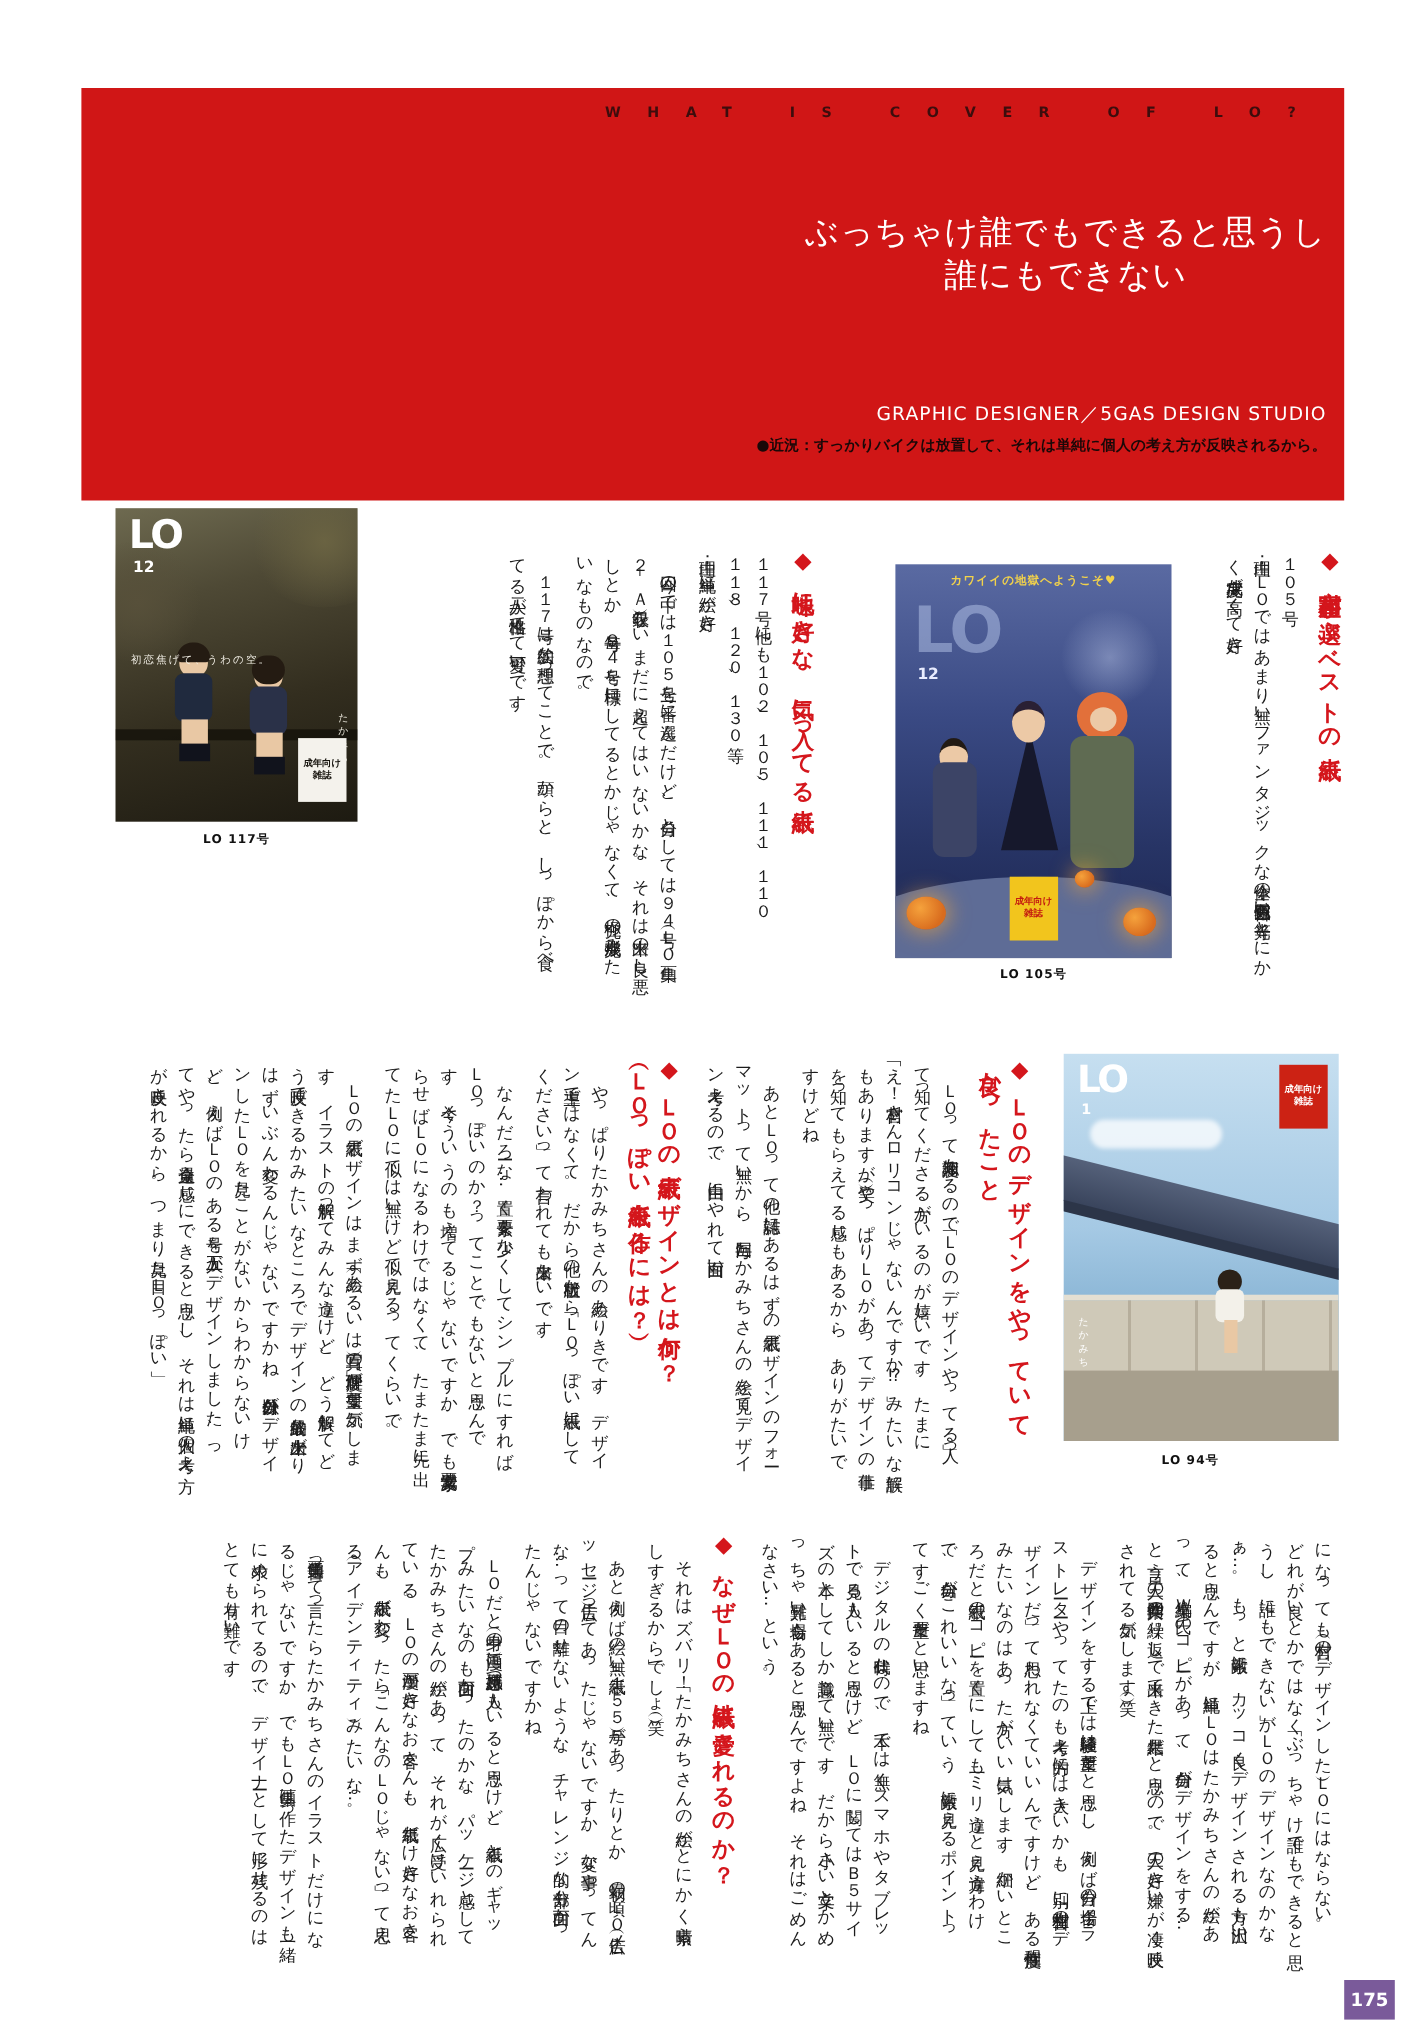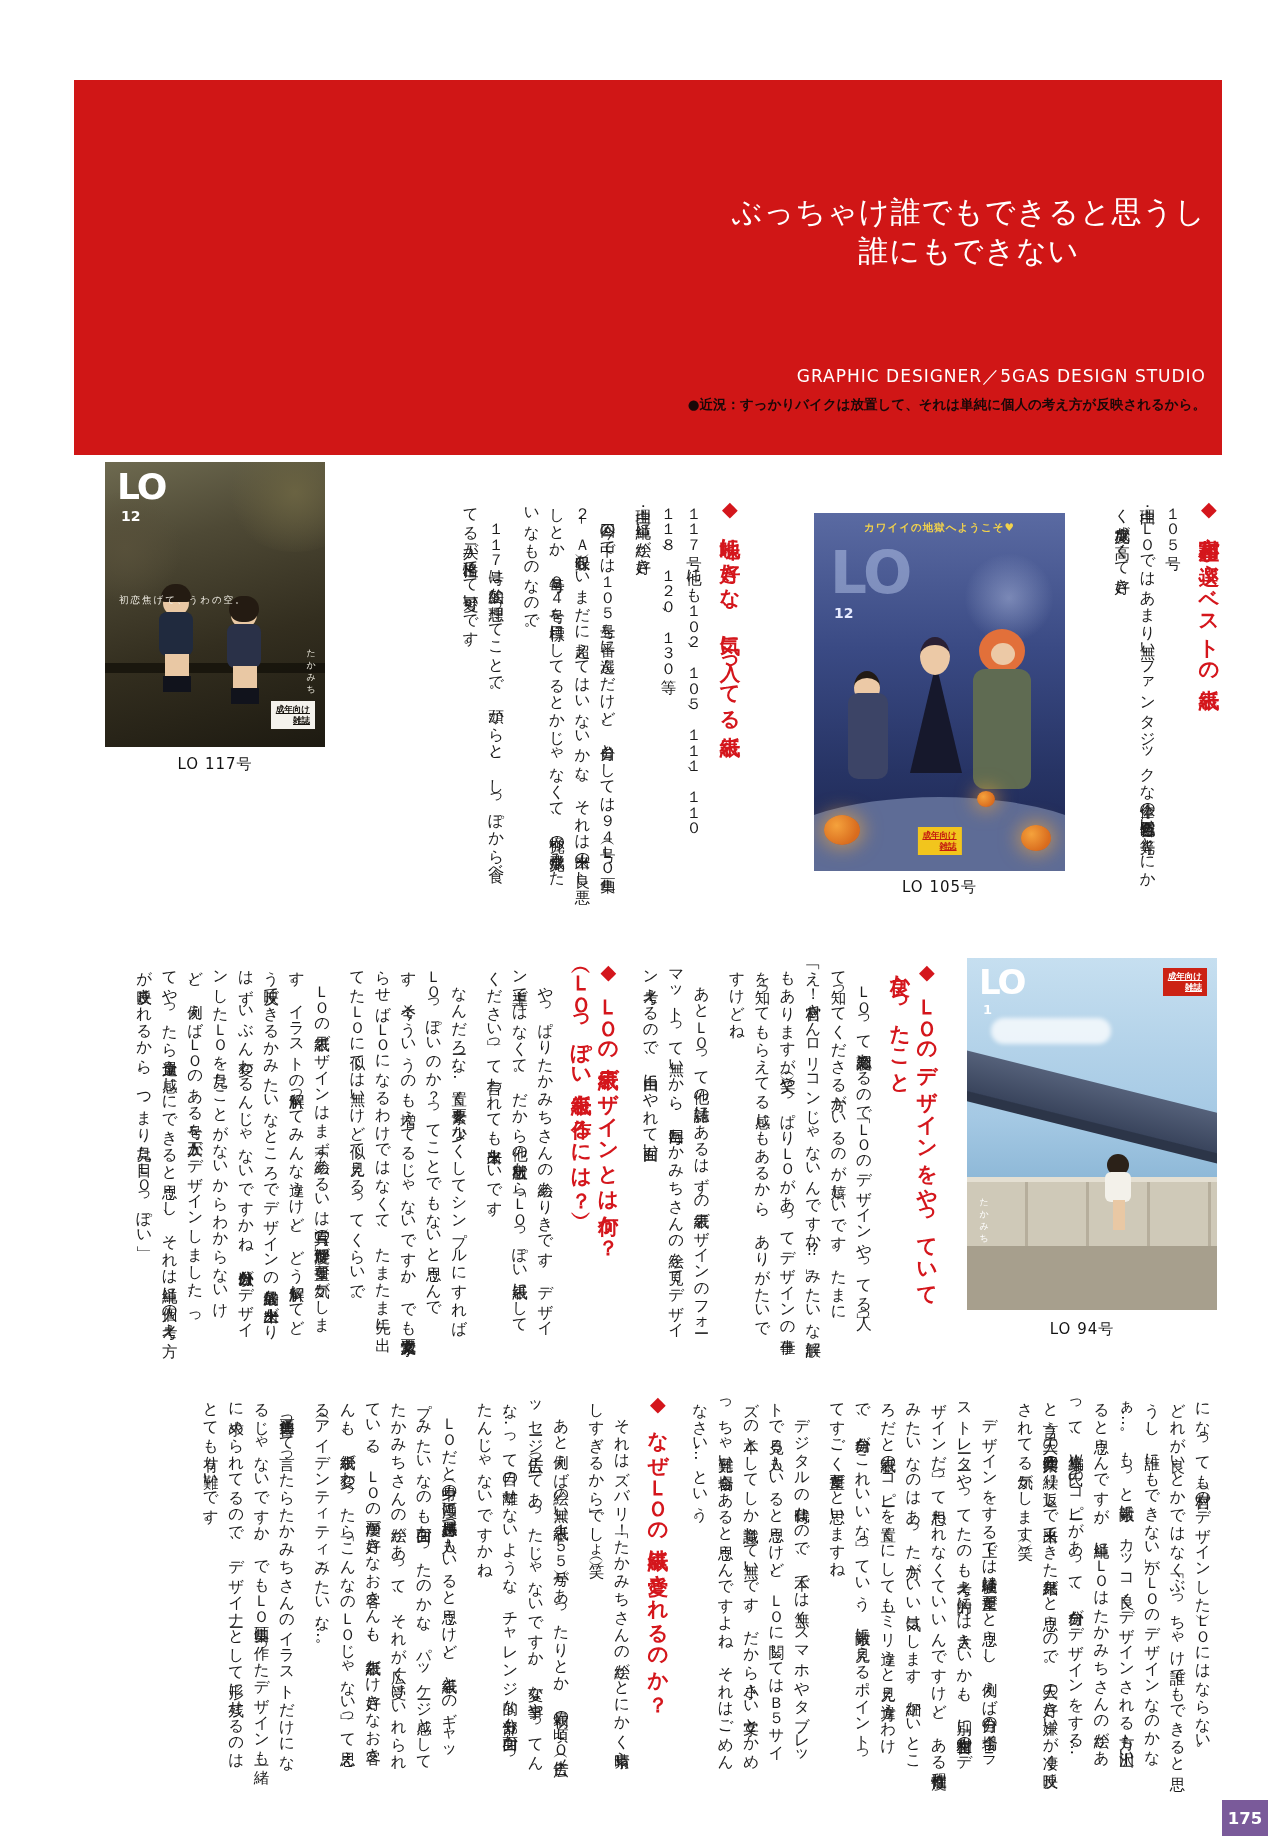--- a/index.html
+++ b/index.html
@@ -61,21 +61,21 @@
   .c94  .logo { left:12px; top:4px;  font-size:34px; }
   .cover .issue { position:absolute; color:#fff; font-weight:bold; }
   .c117 .issue { left:16px; top:46px; font-size:14px; }
   .c105 .issue { left:20px; top:92px; font-size:14px; color:#e8ecff; }
   .c94  .issue { left:16px; top:44px; font-size:13px; }
   .c117 .tagline { position:absolute; left:14px; top:132px; color:#f2efe6; font-size:9.5px; letter-spacing:2px; }
   .c105 .tagline { position:absolute; left:0; right:0; top:8px; text-align:center; color:#f2d24b; font-size:10.5px; font-weight:bold; letter-spacing:1px; }
   .artist-v { position:absolute; writing-mode:vertical-rl; color:#e9e6da; font-size:9px; letter-spacing:2px; }
   .c117 .artist-v { right:8px; bottom:56px; }
   .c94  .artist-v { left:10px; bottom:70px; color:#ffffff; }
-  .badge { position:absolute; text-align:right; font-weight:bold; line-height:11px; font-size:8.5px; padding:3px 5px;text-decoration:underline; }
+  .badge { position:absolute; text-align:center; font-weight:bold; line-height:11px; font-size:8.5px; padding:18px 5px; }
   .c117 .badge { right:10px; bottom:18px; background:#f4f2ec; color:#15120c; }
   .c105 .badge { left:50%; transform:translateX(-50%); bottom:16px; background:#f2c51d; color:#c41b10; }
   .c94  .badge { right:10px; top:10px; background:#cc2214; color:#fff; }
   .badge span { display:block; }
   
   .dot { position:absolute; border-radius:50%; }
   .c117 .bench { position:absolute; left:0; bottom:74px; width:100%; height:10px; background:#14110a; opacity:.8; }
   .girl { position:absolute; }
   .girl .head { position:absolute; width:26px; height:26px; border-radius:50%; background:#e9c8a4; }
   .girl .hair { position:absolute; width:30px; height:18px; border-radius:14px 14px 4px 4px; background:#241b12; top:-6px; left:-2px; }
@@ -95,35 +95,36 @@
   .c94 .cloud { position:absolute; left:24px; top:60px; width:120px; height:26px; border-radius:18px; background:rgba(255,255,255,.75); filter:blur(2px); }
   .c94 .beam { position:absolute; left:-30px; top:128px; width:340px; height:40px; background:linear-gradient(180deg,#55617a,#39445c); transform:rotate(14deg); }
   .c94 .beam2 { position:absolute; left:-30px; top:168px; width:340px; height:10px; background:#2c3548; transform:rotate(14deg); }
   .c94 .pier { position:absolute; left:0; bottom:0; width:100%; height:128px;
                background:repeating-linear-gradient(90deg,#cfc9b8 0 58px,#b6ae9c 58px 61px); border-top:5px solid #e4dfd2; }
   .c94 .pier-face { position:absolute; left:0; bottom:0; width:100%; height:64px; background:#a79f8d; }
   .c94 .g-hair { position:absolute; right:88px; top:196px; width:22px; height:22px; border-radius:50%; background:#2b2118; }
   .c94 .g-body { position:absolute; right:86px; top:214px; width:26px; height:30px; border-radius:6px; background:#f3f1ea; }
   .c94 .g-legs { position:absolute; right:92px; top:242px; width:12px; height:30px; background:#e9c8a4; }
   
-  .caption { position:absolute; color:#111; font-size:15px; letter-spacing:1px; text-align:center; }
+  .caption { position:absolute; color:#111; font-size:11px; letter-spacing:1px; text-align:center;font-weight:bold; }
   .cap117 { left:105px; top:755px;  width:220px; }
   .cap105 { left:814px; top:878px;  width:251px; }
   .cap94  { left:957px; top:1320px; width:250px; }
   
   .pagenum {
     position:absolute; left:1222px; top:1800px; width:46px; height:36px;
     background:#7a5a9a; color:#fff; font-weight:bold; font-size:16.5px;
     display:flex; align-items:center; justify-content:center;
   }
 </style>
 </head>
 <body>
 
 <div class="banner">
+  <div class="eyebrow">WHAT IS COVER OF LO?</div>
   <div class="quote">
     <span>ぶっちゃけ誰でもできると思うし</span><br>
     <span>誰にもできない</span>
   </div>
   <div class="role">GRAPHIC DESIGNER／5GAS DESIGN STUDIO</div>
   <div class="status">●近況：すっかりバイクは放置して、それは単純に個人の考え方が反映されるから。</div>
 </div>
 
 <div class="cover c117">
   <div class="dot" style="left:120px;top:-30px;width:140px;height:120px;background:radial-gradient(circle,#6a6342,transparent 70%);"></div>

